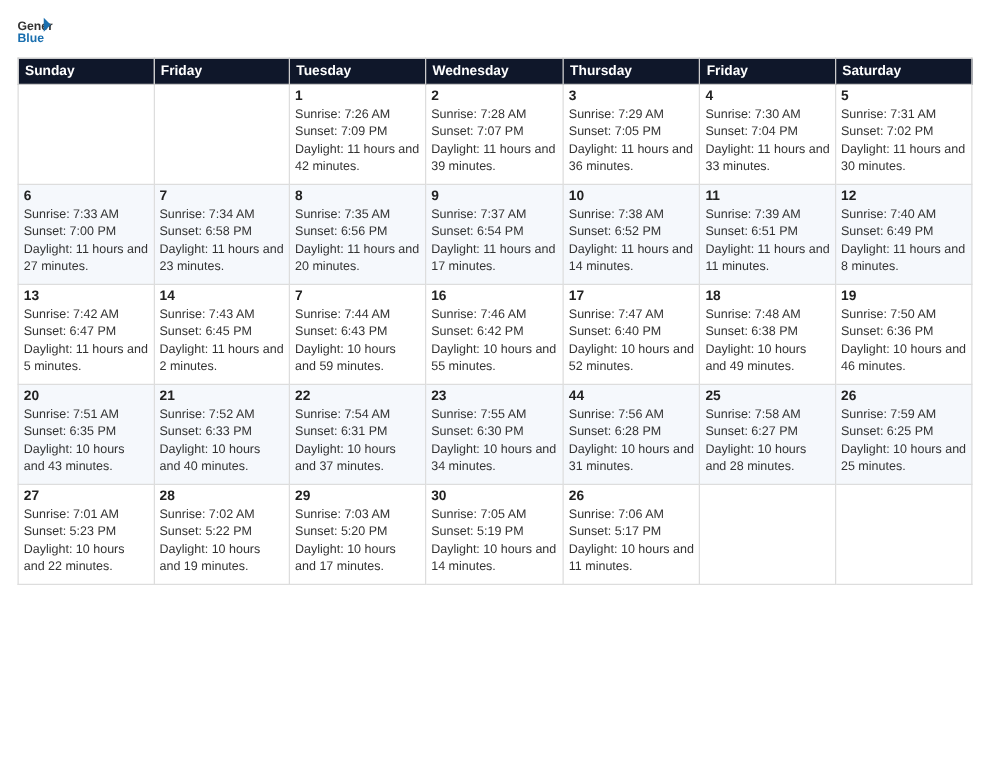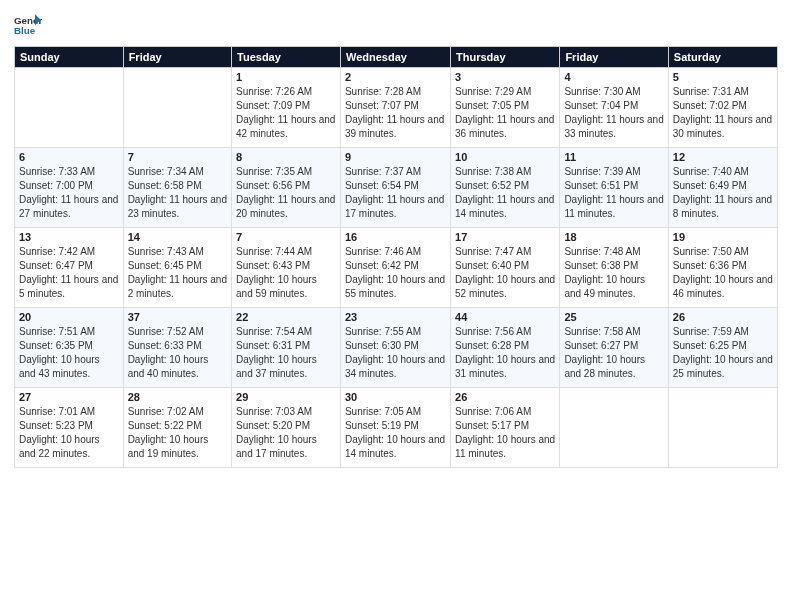--- a/index.html
+++ b/index.html
@@ -243,21 +243,21 @@
           </td>
         </tr>
         <tr>
           <td>
             <span class="day-num">20</span>
         <div class="day-info">
           Sunrise: 7:51 AM<br>Sunset: 6:35 PM<br>Daylight: 10 hours and 43 minutes.
         </div>
           </td>
           <td>
-            <span class="day-num">37</span>
+            <span class="day-num">21</span>
         <div class="day-info">
           Sunrise: 7:52 AM<br>Sunset: 6:33 PM<br>Daylight: 10 hours and 40 minutes.
         </div>
           </td>
           <td>
             <span class="day-num">22</span>
         <div class="day-info">
           Sunrise: 7:54 AM<br>Sunset: 6:31 PM<br>Daylight: 10 hours and 37 minutes.
         </div>
           </td>

